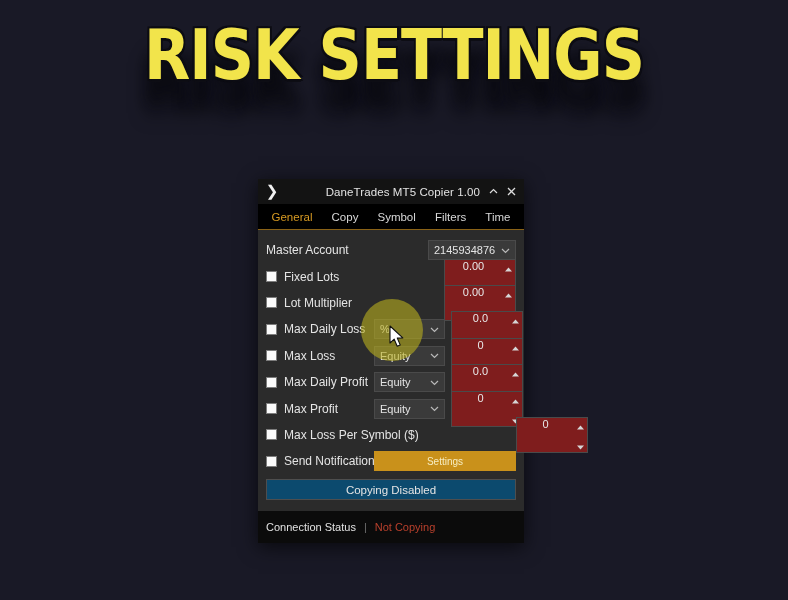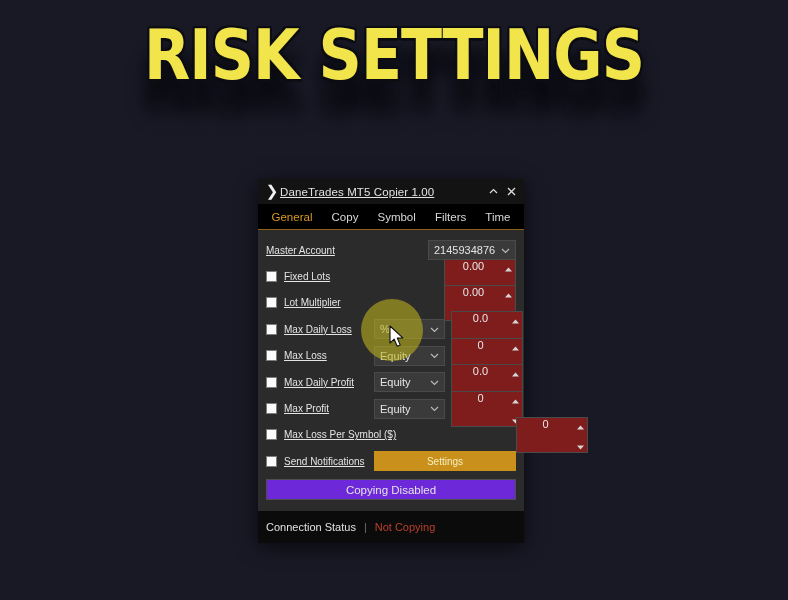--- a/index.html
+++ b/index.html
@@ -52,25 +52,24 @@
   }
   .app-icon {
     width: 16px; height: 16px;
     color: #f2f2f2; font-size: 15px; line-height: 15px;
     font-weight: bold;
     font-family: "DejaVu Sans", sans-serif;
     display: flex; align-items: center; justify-content: center;
     flex: 0 0 auto;
   }
   .title-text {
-    flex: 1 1 auto; text-align: left;
+    flex: 1 1 auto; text-align: right;
     color: #e2e2e2; font-size: 11.5px;
     letter-spacing: .1px;
     padding-right: 4px;
-    text-decoration: underline;
   }
   .win-btn {
     width: 18px; height: 20px;
     color: #dcdcdc; font-size: 13px;
     display: flex; align-items: center; justify-content: center;
     flex: 0 0 auto;
     cursor: default;
   }
   .win-btn svg { display:block; }
 
@@ -102,21 +101,21 @@
     height: 26.4px;
     display: flex; align-items: center;
     gap: 0;
   }
   .label-cell {
     display: flex; align-items: center; gap: 7px;
     flex: 0 0 auto;
     width: 108px;
   }
   .label-cell.wide { width: 100%; }
-  .lbl { font-size: 10px; color: #e4e4e4; white-space: nowrap; text-decoration: underline; }
+  .lbl { font-size: 12px; color: #e4e4e4; white-space: nowrap; }
 
   .cb {
     width: 11px; height: 11px;
     background: #fbfbfb;
     border: 1px solid #7d7d7d;
     flex: 0 0 auto;
     position: relative;
     cursor: default;
   }
   .cb.checked::after {
@@ -170,21 +169,21 @@
     height: 20px; flex: 1 1 auto;
     background: #c9911b;
     color: #f6edc2; font-size: 10px;
     display: flex; align-items: center; justify-content: center;
     cursor: default;
   }
 
   .copy-row { padding-top: 4px; }
   .copy-btn {
     width: 100%; height: 21px;
-    background: #6d28d9; border: 1px solid #4e4e4e;
+    background: #0c4a6e; border: 1px solid #4e4e4e;
     color: #e4e4e4; font-size: 11.5px;
     display: flex; align-items: center; justify-content: center;
     cursor: default;
   }
 
   .statusbar {
     height: 22px; background: #0b0b0b;
     display: flex; align-items: center;
     padding: 16px 8px; gap: 8px;
     flex: 0 0 auto;

